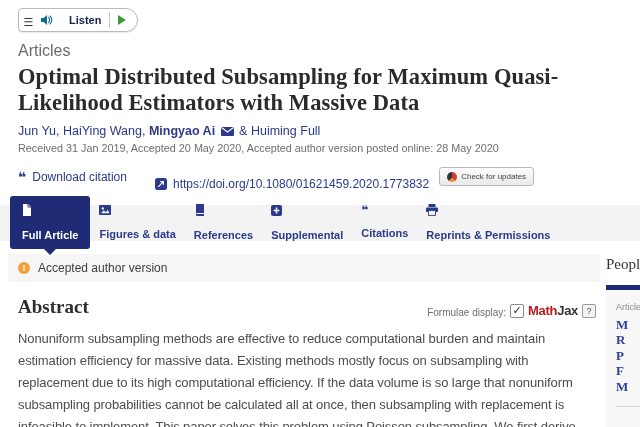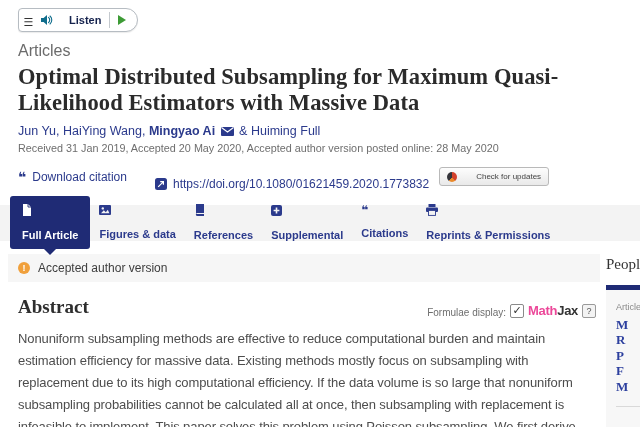--- a/index.html
+++ b/index.html
@@ -48,21 +48,21 @@
   .authors .author.bold{font-weight:bold;}
   .mail-icon{display:inline-block;vertical-align:-1px;margin:0 2px;}
   .dates{margin-top:4px;font-size:10.8px;color:#6e6e6e;}
 
   
   .citation-row{margin-top:9px;display:flex;align-items:center;font-size:12px;}
   .dl-citation{display:flex;align-items:center;gap:6px;color:#2b3a8c;cursor:pointer;}
   .quote-glyph{font-size:14px;font-weight:bold;line-height:10px;color:#2b3a8c;}
   .doi-link{display:flex;align-items:center;gap:6px;color:#2b3a8c;margin-left:28px;cursor:pointer;margin-top:14px;}
   .check-updates{
-    margin-left:10px;display:flex;align-items:center;gap:19px;
+    margin-left:10px;display:flex;align-items:center;gap:4px;
     border:1px solid #b9b9b9;border-radius:3px;height:17px;padding:0 7px;
     background:linear-gradient(#fdfdfd,#e9e9e9);cursor:pointer;
   }
   .crossmark{
     width:10px;height:10px;border-radius:50%;
     background:conic-gradient(#d3412c 0 38%,#e98a2b 38% 60%,#34343a 60% 100%);
   }
   .check-updates-label{font-size:8px;color:#444;white-space:nowrap;}
 
   
@@ -108,21 +108,21 @@
     font-size:19px;font-weight:bold;color:#2e2e2e;
   }
   .formulae{display:flex;align-items:flex-end;gap:4px;}
   .formulae-label{font-size:10px;color:#6e6e6e;}
   .mj-checkbox{
     width:12px;height:12px;border:1px solid #8a8a8a;background:#fff;border-radius:2px;
     display:flex;align-items:center;justify-content:center;
     font-size:11px;font-weight:bold;color:#2e2e2e;line-height:1;cursor:pointer;
   }
   .mathjax-logo{font-size:13px;font-weight:bold;cursor:pointer;letter-spacing:-.3px;}
-  .mathjax-logo .mj-math{color:#ec4899;margin-top:8px;}
+  .mathjax-logo .mj-math{color:#b91c1c;margin-top:8px;}
   .mathjax-logo .mj-jax{color:#333;}
   .mj-help{
     width:12px;height:12px;border:1px solid #9a9a9a;background:#f3f3f3;border-radius:2px;
     display:flex;align-items:center;justify-content:center;
     font-size:9px;color:#555;cursor:pointer;
   }
   .abstract-body{
     margin:10px 0 0 0;padding-left:10px;width:578px;
     font-size:13px;line-height:22px;color:#4d4d4d;letter-spacing:-.1px;
   }

